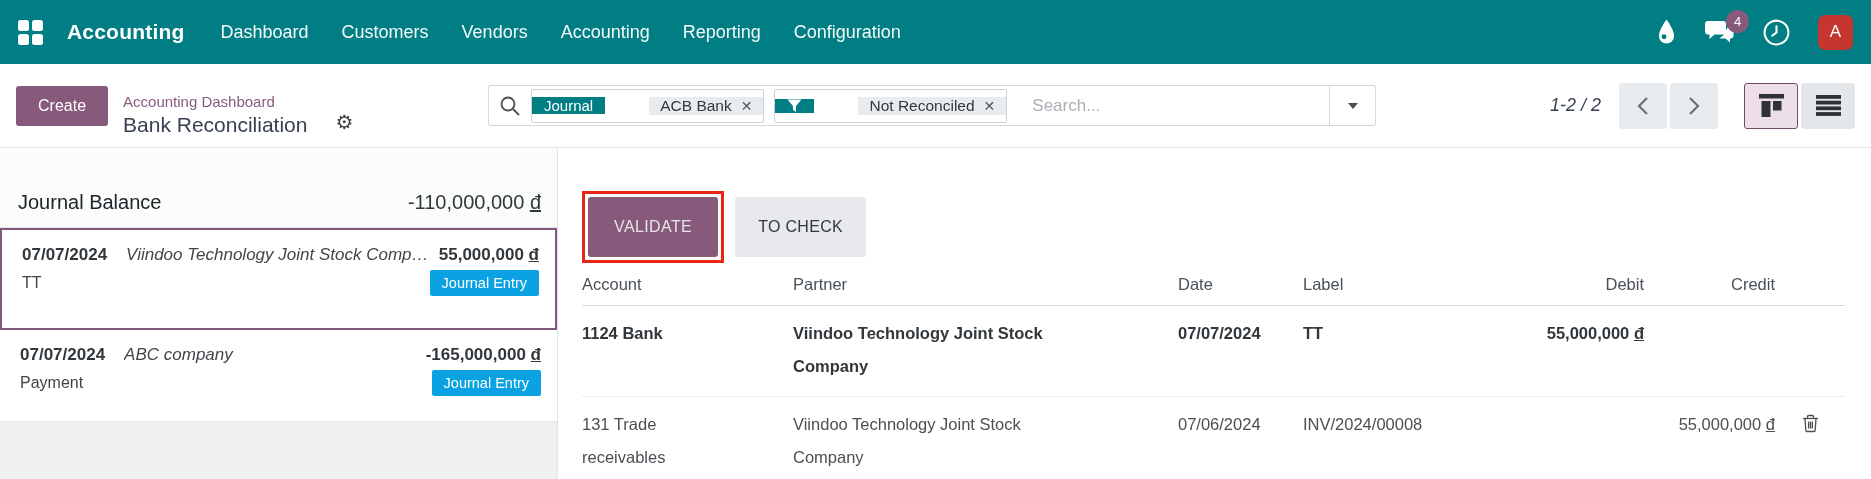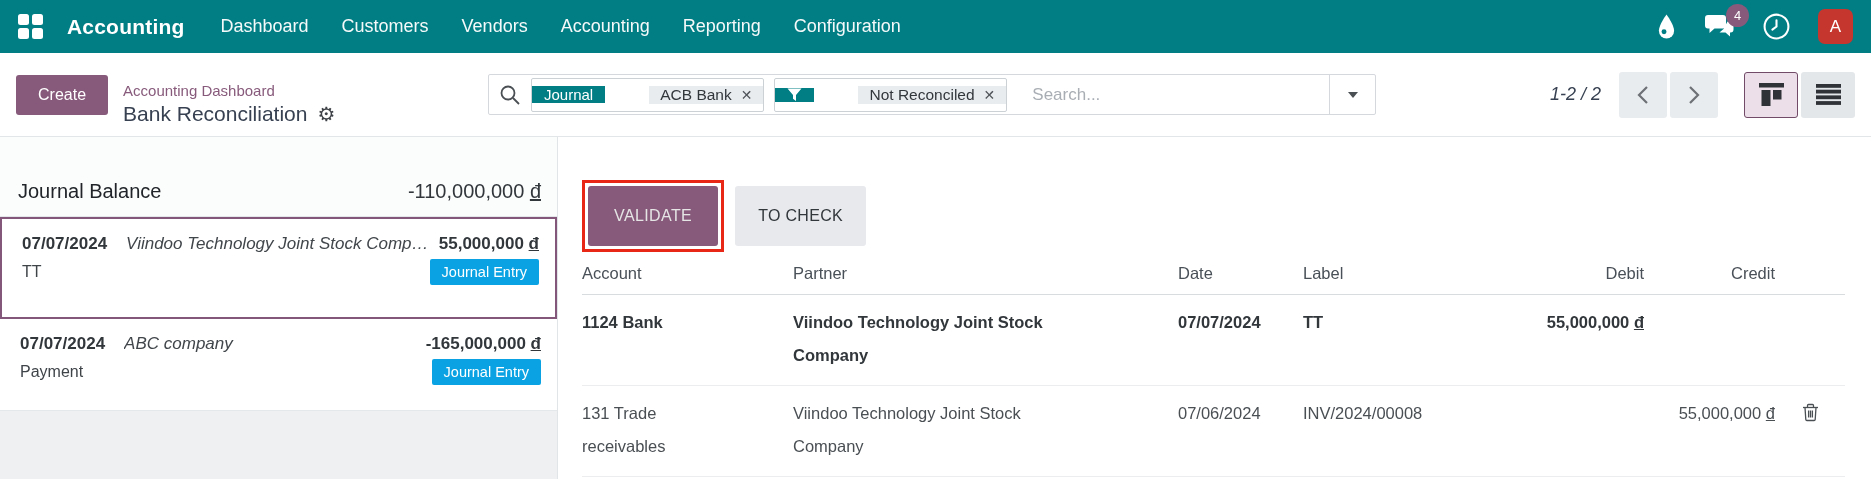--- a/index.html
+++ b/index.html
@@ -6,21 +6,21 @@
   html,body { width:1871px; height:479px; overflow:hidden;
     font-family:"Liberation Sans", sans-serif; background:#fff; }
 
   :root{
     --teal:#017e84; --purple:#875A7B; --purple-dark:#714B67;
     --badge-blue:#0aa2e2; --avatar-red:#c5362e; --annotation-red:#e82717;
     --kanban-active-bg:#ecdfe9; --text-dark:#32373c; --text-mid:#4a4f54;
   }
 
   
-  .topbar{ height:53px; background:var(--teal); display:flex; align-items:center;
+  .topbar{ height:64px; background:var(--teal); display:flex; align-items:center;
     padding:0 18px; color:#fff; }
   .apps{ display:grid; grid-template-columns:11px 11px; grid-gap:3px; margin-right:24px; cursor:pointer; }
   .apps i{ width:11px; height:11px; background:#fff; border-radius:2.5px; display:block; }
   .brand{ font-size:21px; font-weight:700; margin-right:36px; letter-spacing:.2px; }
   .menu{ display:flex; gap:33px; font-size:18px; }
   .menu span{ cursor:pointer; opacity:.96; }
   .topbar-right{ margin-left:auto; display:flex; align-items:center; gap:27px; }
   .tb-icon{ position:relative; display:flex; align-items:center; cursor:pointer; }
   .msg-badge{ position:absolute; top:-9px; right:-14px; background:var(--purple);
     color:#fff; width:23px; height:23px; border-radius:50%; font-size:13px;
@@ -29,21 +29,21 @@
     color:#fff; font-size:17px; display:flex; align-items:center; justify-content:center; cursor:pointer; }
 
   
   .control{ height:84px; display:flex; align-items:center; padding:0 16px;
     border-bottom:1px solid #e3e6e8; background:#fff; }
   .cp-left{ width:472px; display:flex; align-items:center; gap:15px; }
   .btn-create{ background:var(--purple); color:#fff; border:none; font-size:16px;
     padding:11px 22px; border-radius:3px; cursor:pointer; font-family:inherit; }
   .crumbs{ display:flex; flex-direction:column; line-height:1.25; }
   .crumb-parent{ color:var(--purple); font-size:15px; cursor:pointer;margin-top:20px; }
-  .crumb-current{ color:#374151; font-size:21px; display:flex; align-items:center; gap:10px; }
+  .crumb-current{ color:#374151; font-size:21px; display:flex; gap:28px; }
   .gear{ font-size:20px; color:#3f4347; cursor:pointer;
     font-family:"DejaVu Sans", sans-serif; line-height:1; }
 
   .searchbar{ width:888px; height:41px; border:1px solid #d5d9dd; border-radius:2px;
     display:flex; align-items:center; padding-left:10px; background:#fff; }
   .search-icon{ margin-right:10px; display:flex; }
   .facet{ display:flex; align-items:center; border:1px solid #ccd1d6; border-radius:2px;
     height:34px; margin-right:10px; overflow:hidden;gap:44px; }
   .facet-label{ background:var(--teal); color:#fff; font-size:15px; display:flex;
     align-items:center; padding:0 12px; }

